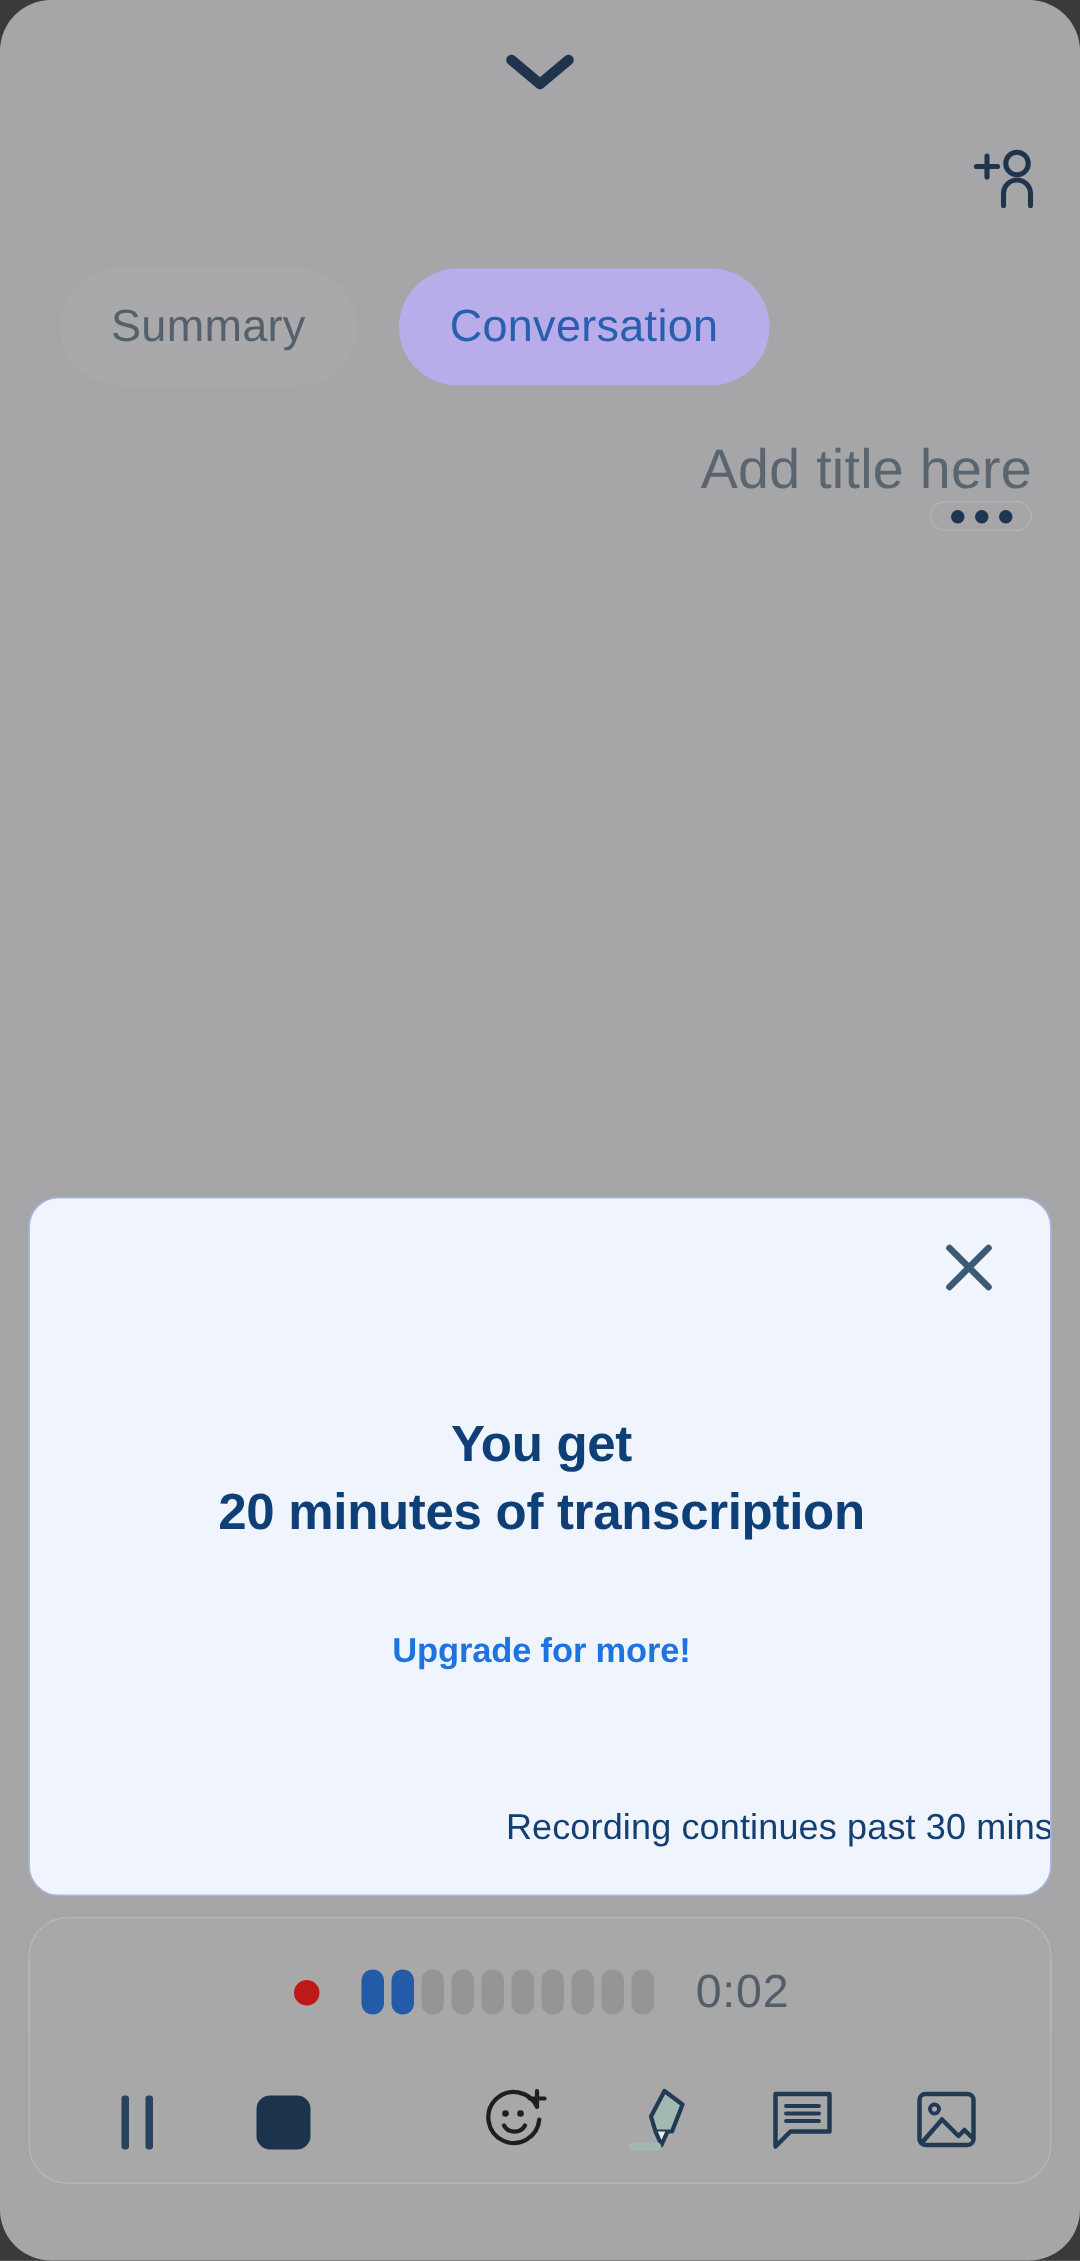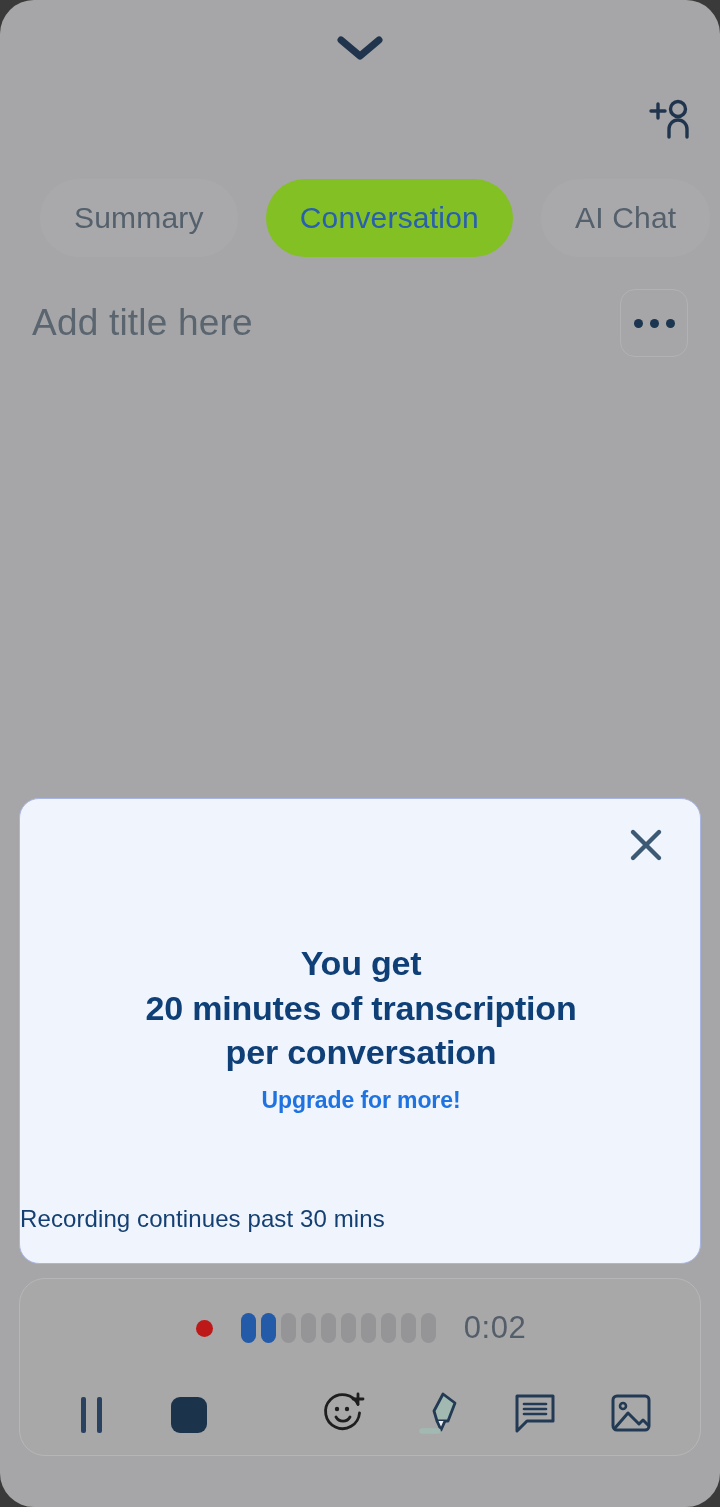--- a/index.html
+++ b/index.html
@@ -63,34 +63,35 @@
     border-radius: 39px;
     display: flex;
     align-items: center;
     justify-content: center;
     font-size: 30px;
     letter-spacing: 0.2px;
     background: #b2b2b4;
     color: #4e5c6a;
   }
   .tab.active {
-    background: #84cc16;
+    background: #c4b5fd;
     color: #1b5bb9;
     font-weight: 400;
   }
 
   
   #title-row {
     position: absolute;
     left: 0; top: 292px;
     width: 720px;
     height: 62px;
     display: flex;
-    align-items: center;
+    align-items: flex-end;
     padding: 0 32px;
+    flex-direction: column;
   }
   #page-title {
     font-size: 37px;
     color: #55626e;
     letter-spacing: 0.2px;
   }
   #more-button {
     margin-left: auto;
     width: 68px; height: 68px;
     border: 1.6px solid #bcbcbe;
@@ -242,21 +243,21 @@
     text-align: center;
     font-size: 23px;
     font-weight: bold;
     color: #1f73e0;
     letter-spacing: -0.1px;
   }
   #modal-footnote {
     position: absolute;
     left: 0; top: 406px;
     width: 682px;
-    text-align: left;
+    text-align: right;
     font-size: 24px;
     color: #143f72;
     letter-spacing: 0.1px;
   }
 </style>
 </head>
 <body>
 
 <div id="app-shell">
 
@@ -278,23 +279,20 @@
       </svg>
     </span>
   </div>
 
   <div id="tabs">
     <div class="tab">
       <span>Summary</span>
     </div>
     <div class="tab active">
       <span>Conversation</span>
-    </div>
-    <div class="tab">
-      <span>AI Chat</span>
     </div>
 
   </div>
 
   <div id="title-row">
     <div id="page-title">Add title here</div>
     <div id="more-button">
       <span class="dot"></span>
       <span class="dot"></span>
       <span class="dot"></span>
@@ -388,21 +386,20 @@
         <svg width="38" height="38" viewBox="0 0 38 38" fill="none">
           <path d="M6 6 L32 32" stroke="#3d5a75" stroke-width="4.4" stroke-linecap="round"></path>
           <path d="M32 6 L6 32" stroke="#3d5a75" stroke-width="4.4" stroke-linecap="round"></path>
         </svg>
       </span>
     </div>
 
     <div id="modal-headline">
       <div>You get</div>
       <div>20 minutes of transcription</div>
-      <div>per conversation</div>
     </div>
 
     <div id="modal-cta">Upgrade for more!</div>
 
     <div id="modal-footnote">Recording continues past 30 mins</div>
   </div>
 
 </div>
 
 </body></html>

